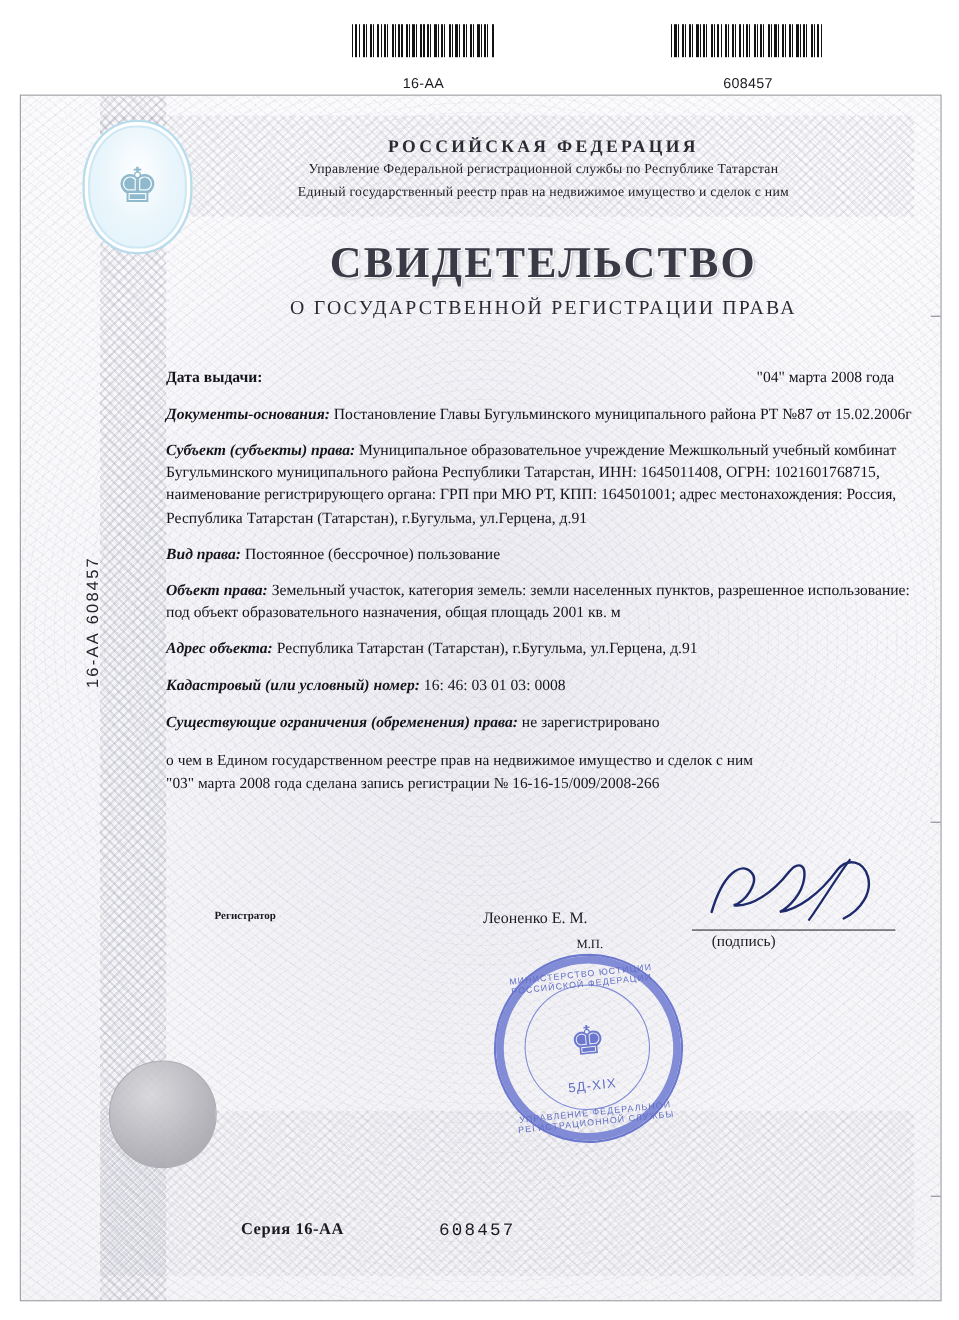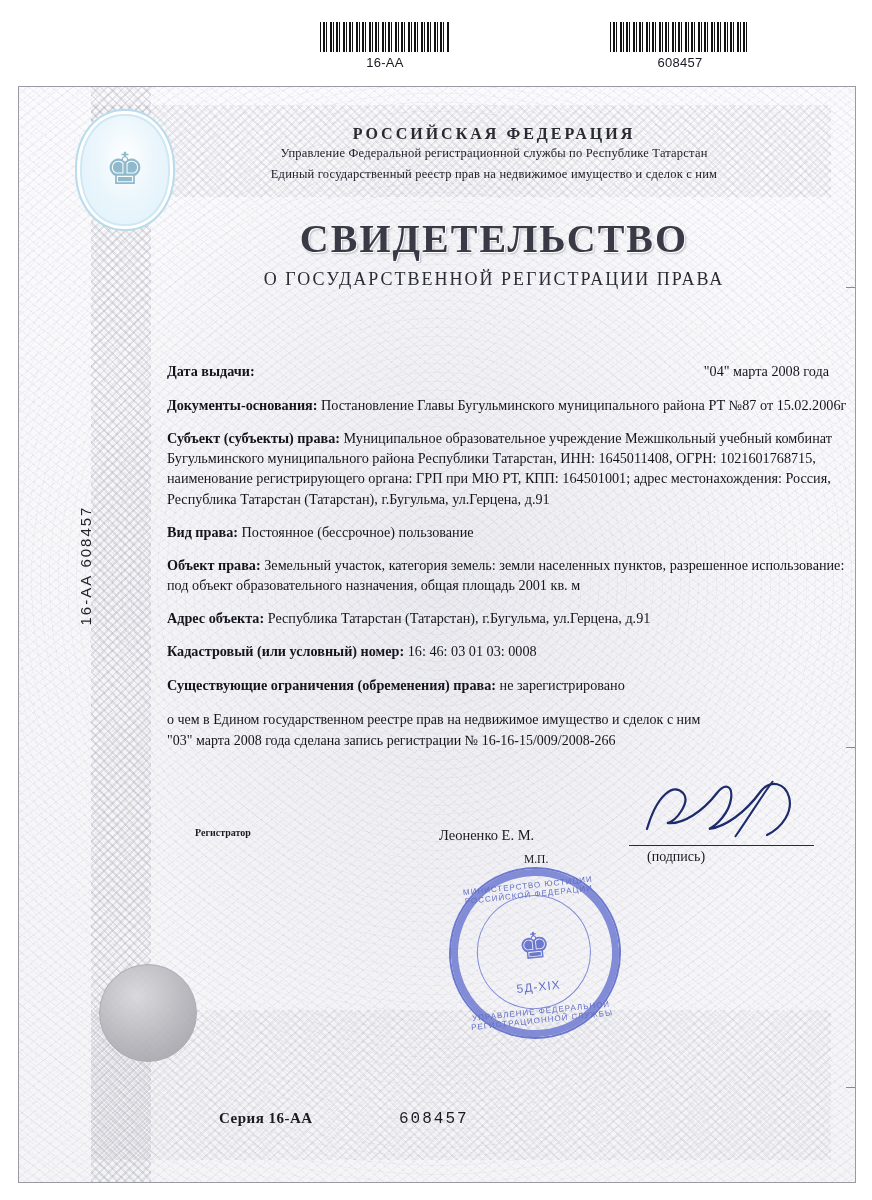--- a/index.html
+++ b/index.html
@@ -36,21 +36,21 @@
     background-image: repeating-linear-gradient(
       to right,
       #111 0px, #111 1px, #fff 1px, #fff 3px,
       #111 3px, #111 5px, #fff 5px, #fff 6px,
       #111 6px, #111 7px, #fff 7px, #fff 10px,
       #111 10px, #111 12px, #fff 12px, #fff 13px);
   }
   .barcode-label {
     font-family: "Liberation Sans", sans-serif;
     font-size: 13px;
-    margin-top: 3px;
+    margin-top: 16px;
     letter-spacing: .3px;
   }
 
   
   .sheet {
     position: absolute;
     left: 18px;
     top: 86px;
     width: 836px;
     height: 1095px;
@@ -203,29 +203,28 @@
     font-size: 18px;
     font-weight: normal;
     letter-spacing: 2px;
     color: #2b2b35;
   }
 
   
   .body {
     position: absolute;
     left: 132px;
-    top: 274px;
+    top: 246px;
     width: 680px;
     font-size: 14.2px;
     line-height: 1.42;
     color: #14141c;
-    margin-left: 16px;
   }
   .field { margin-bottom: 13px; }
-  .field .lbl { font-weight: bold; }
+  .field .lbl { font-weight: bold; font-style: italic; }
   .field .val { font-weight: normal; }
 
   .row-date {
     position: relative;
     height: 20px;
     margin-bottom: 14px;
   }
   .row-date .lbl { font-weight: bold; }
   .row-date .date-val {
     position: absolute;

